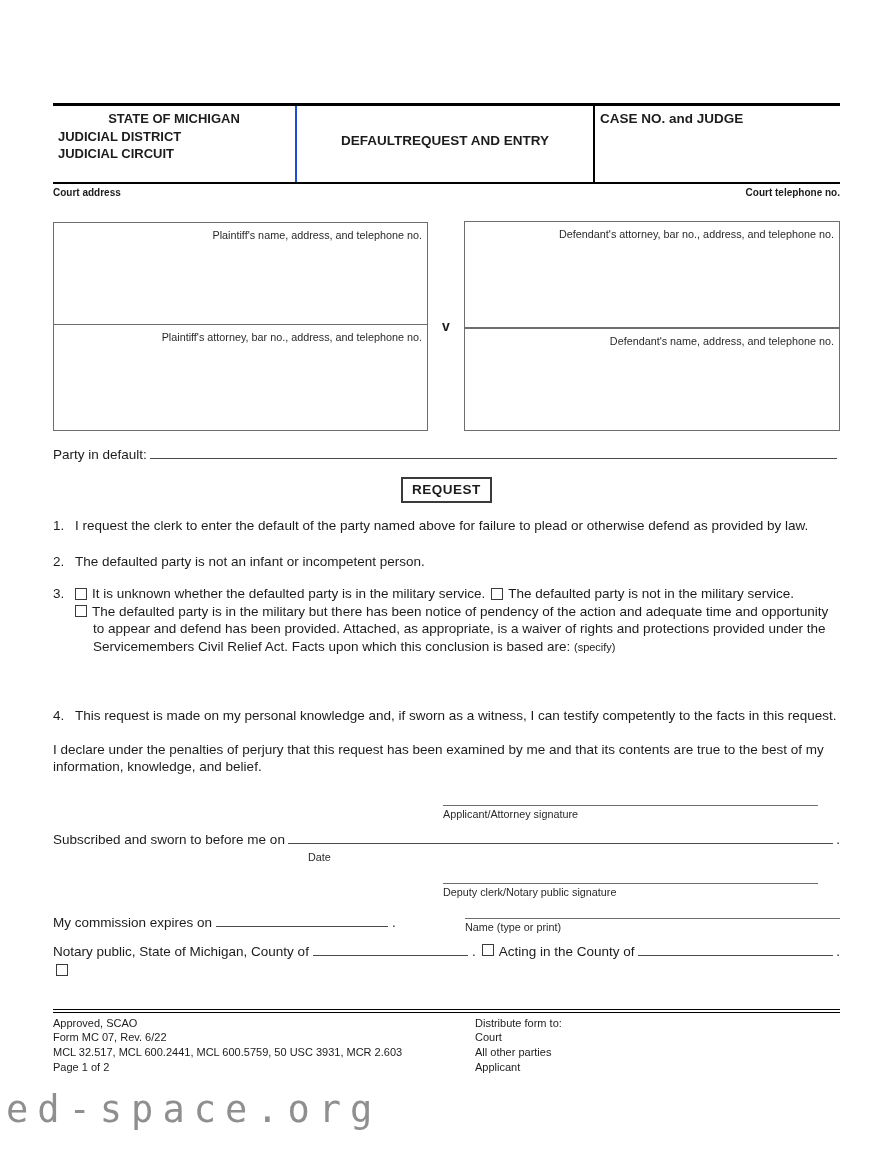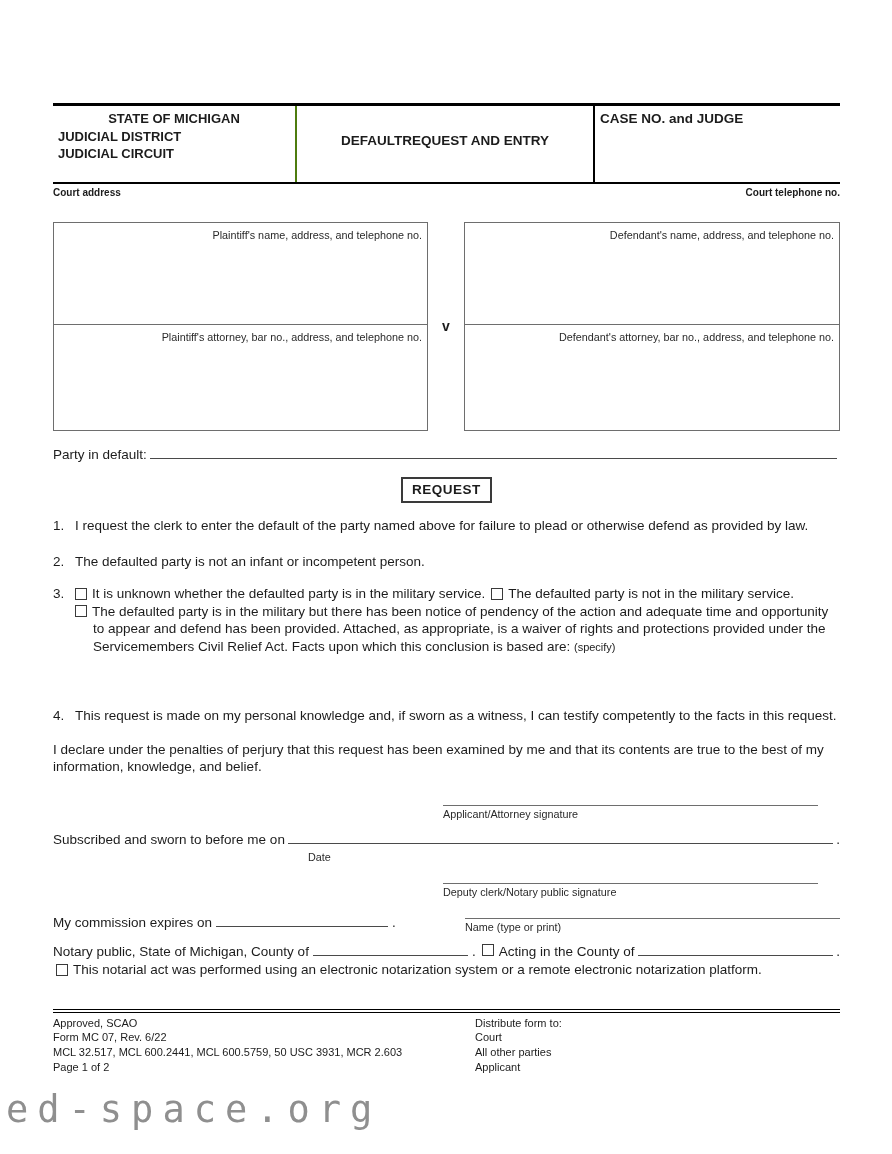--- a/index.html
+++ b/index.html
@@ -12,21 +12,21 @@
     font-family:"Liberation Sans", sans-serif;
     font-size:13.5px;
     line-height:1.3;
     overflow:hidden;
   }
   .content { padding:103px 52px 0 53px; }
 
   
   .hdr { display:flex; border-top:3px solid #000; border-bottom:2px solid #000; height:81px; }
   .hdr-cell { padding:4px 5px 0 5px; }
-  .hdr-left  { width:244px; border-right:2px solid #4d7c0f; font-weight:bold; font-size:13px; line-height:1.35; }
+  .hdr-left  { width:244px; border-right:2px solid #1d4ed8; font-weight:bold; font-size:13px; line-height:1.35; }
   .hdr-left .c { text-align:center; }
   .hdr-left .r { }
   .hdr-mid   { width:298px; border-right:2px solid #000; font-weight:bold; font-size:13.5px;
                display:flex; flex-direction:row; justify-content:center; align-items:center;
                text-align:center; padding-bottom:10px; line-height:1.4; }
   .hdr-right { flex:1; font-weight:bold; font-size:13.5px; }
   .court-line { display:flex; justify-content:space-between; font-weight:bold; font-size:10px; margin-top:2px; }
 
   
   .party-row { display:flex; margin-top:23px; }
@@ -122,25 +122,25 @@
       <div class="party-col">
         <div class="pbox pbox-top">
           <span class="box-label">Plaintiff's name, address, and telephone no.</span>
         </div>
         <div class="pbox pbox-bottom">
           <span class="box-label">Plaintiff's attorney, bar no., address, and telephone no.</span>
         </div>
       </div>
       <div class="vs">v</div>
       <div class="party-col right">
+        <div class="pbox pbox-bottom">
+          <span class="box-label">Defendant's attorney, bar no., address, and telephone no.</span>
+        </div>
         <div class="pbox pbox-top">
           <span class="box-label">Defendant's name, address, and telephone no.</span>
-        </div>
-        <div class="pbox pbox-bottom">
-          <span class="box-label">Defendant's attorney, bar no., address, and telephone no.</span>
         </div>
       </div>
     </div>
 
     <div class="pid-row">
       <span>Party in default:</span>
       <span class="fill-line"></span>
     </div>
 
     <div class="request-wrap">
@@ -201,21 +201,21 @@
       <span>Notary public, State of Michigan, County of</span>
       <span class="uline county1"></span>
       <span class="period">.</span>
       <span class="cb gap"></span>
       <span>Acting in the County of</span>
       <span class="fill-line"></span>
       <span>.</span>
     </div>
 
     <div class="enotary-row">
-      <span class="cb"></span><span>This notarial act was performed using an electronic notarization system or a remote electronic notarization platform.</span>
+      <span class="cb"></span>
     </div>
 
     <div class="rule-double"></div>
     <div class="footer-cols">
       <div class="footer-left">
         <div>Approved, SCAO</div>
         <div>Form MC 07, Rev. 6/22</div>
         <div>MCL 32.517, MCL 600.2441, MCL 600.5759, 50 USC 3931, MCR 2.603</div>
         <div>Page 1 of 2</div>
       </div>

